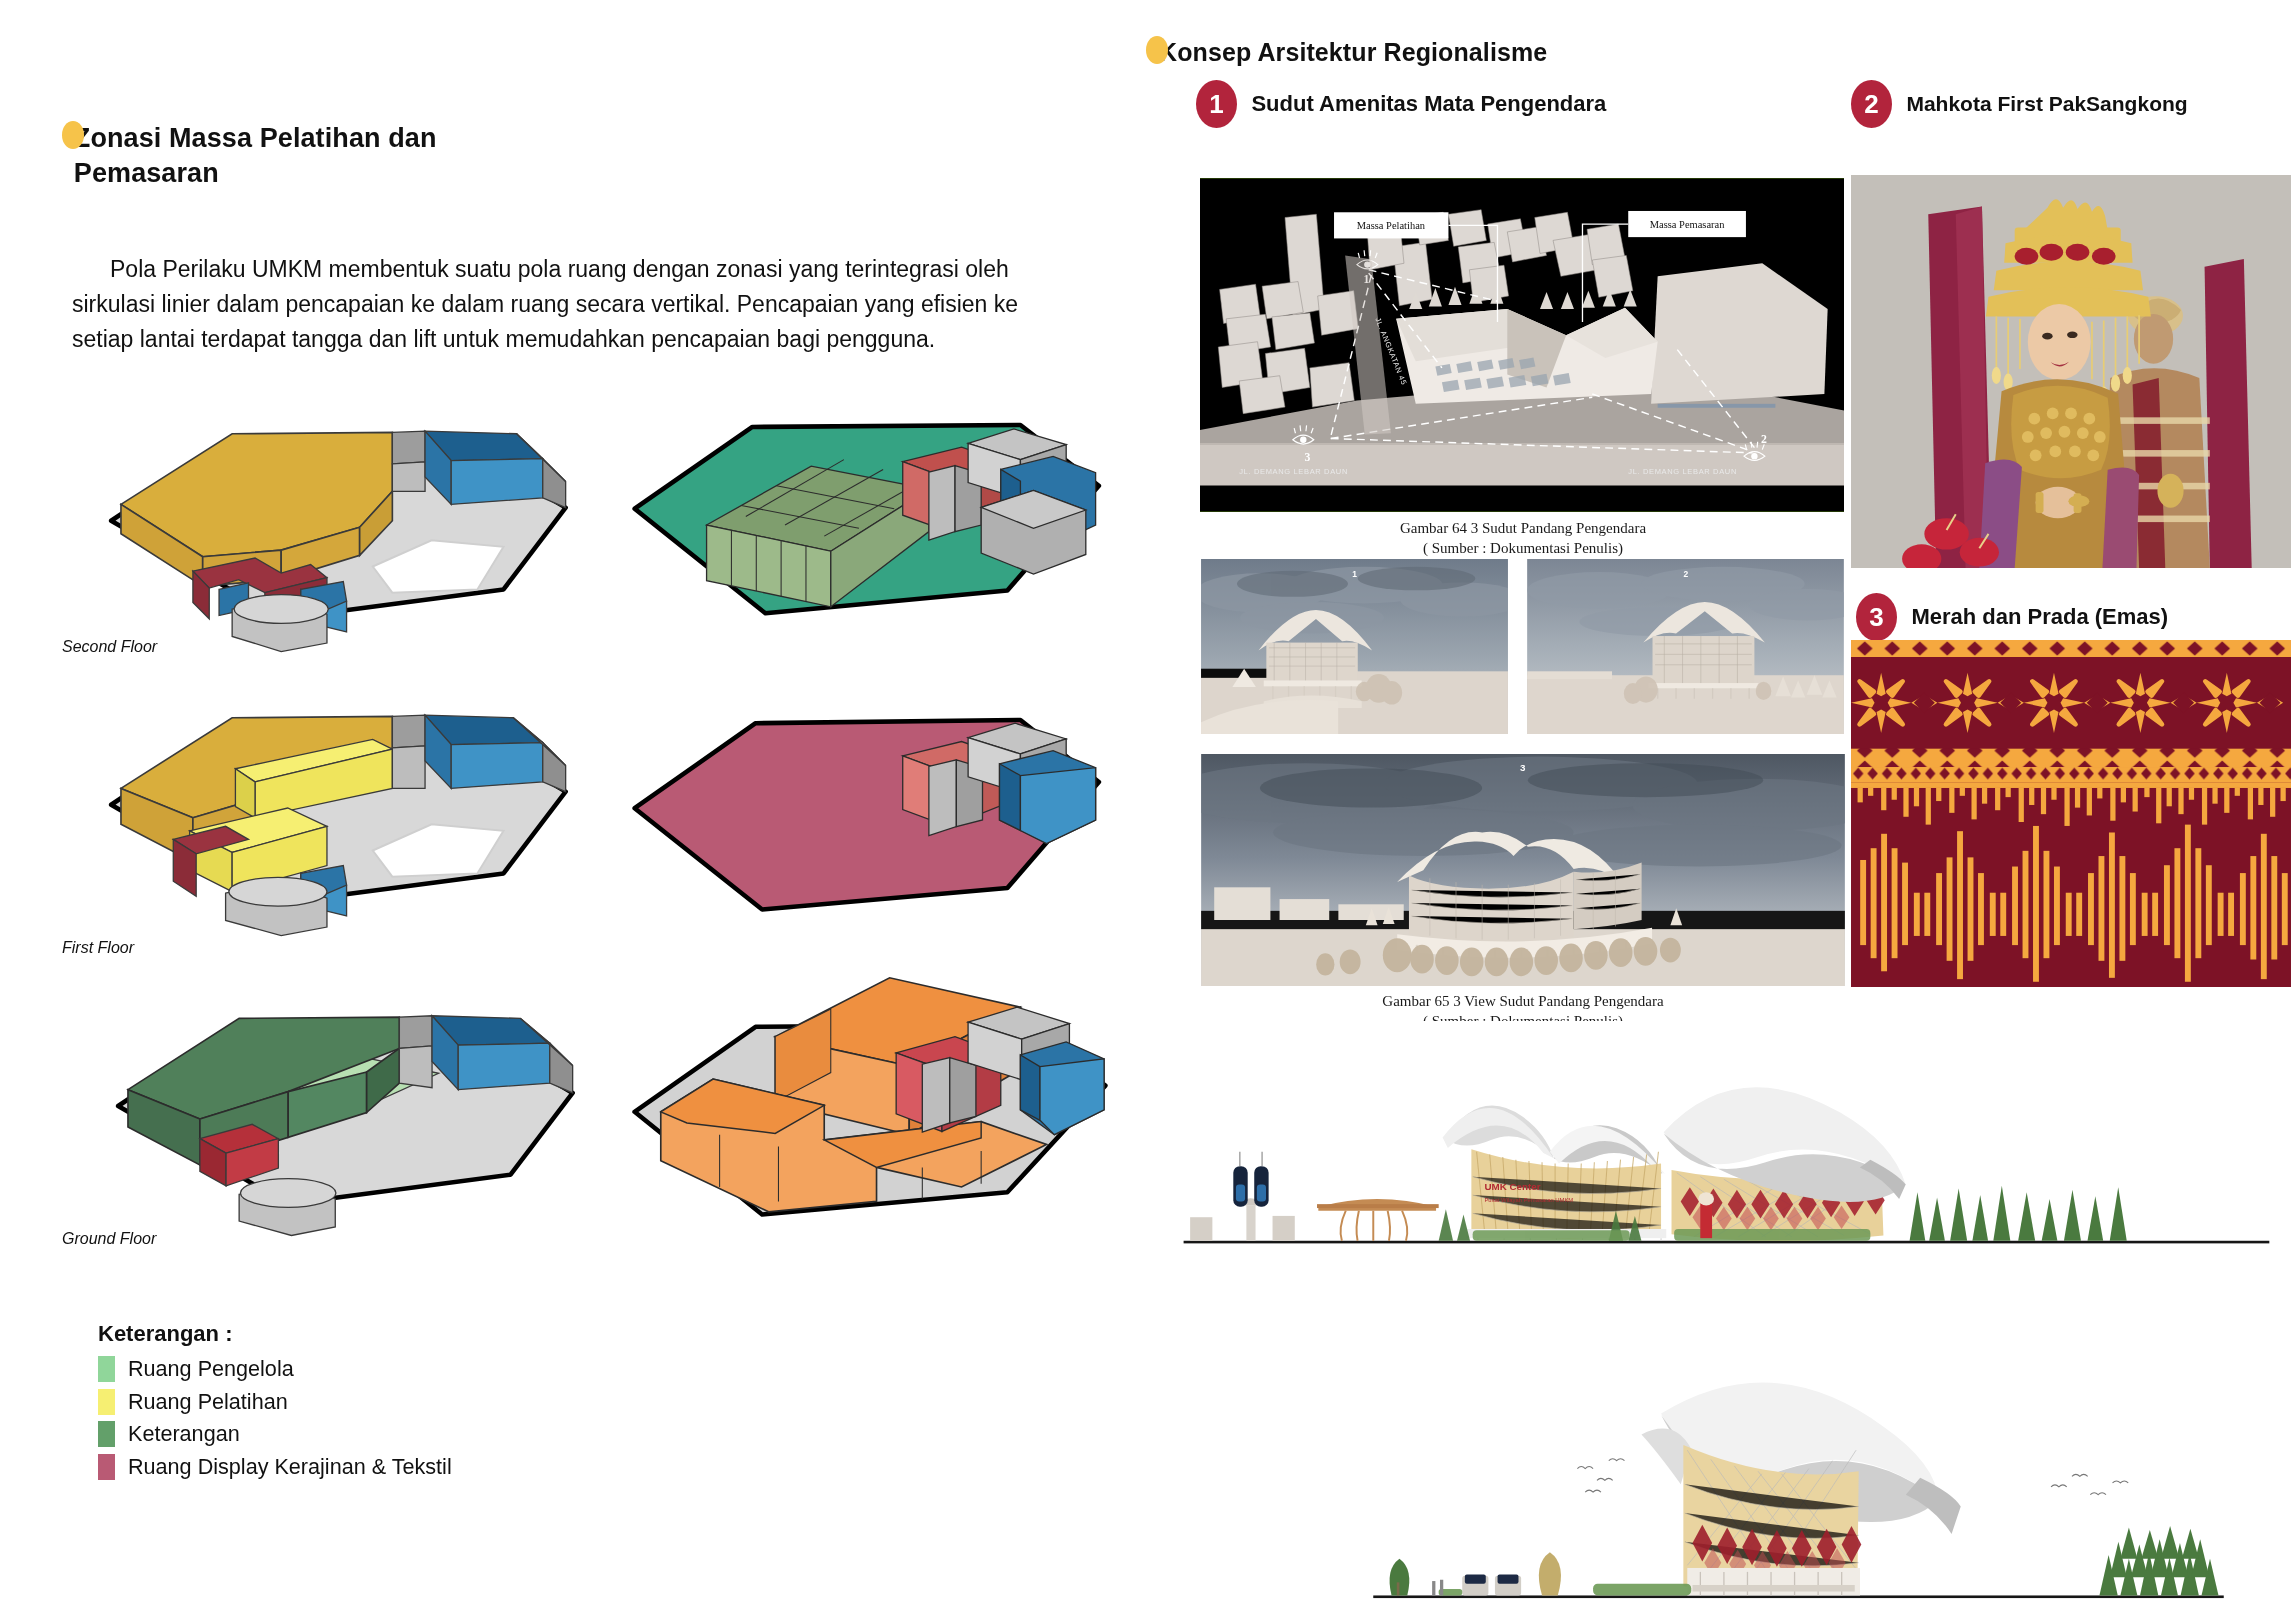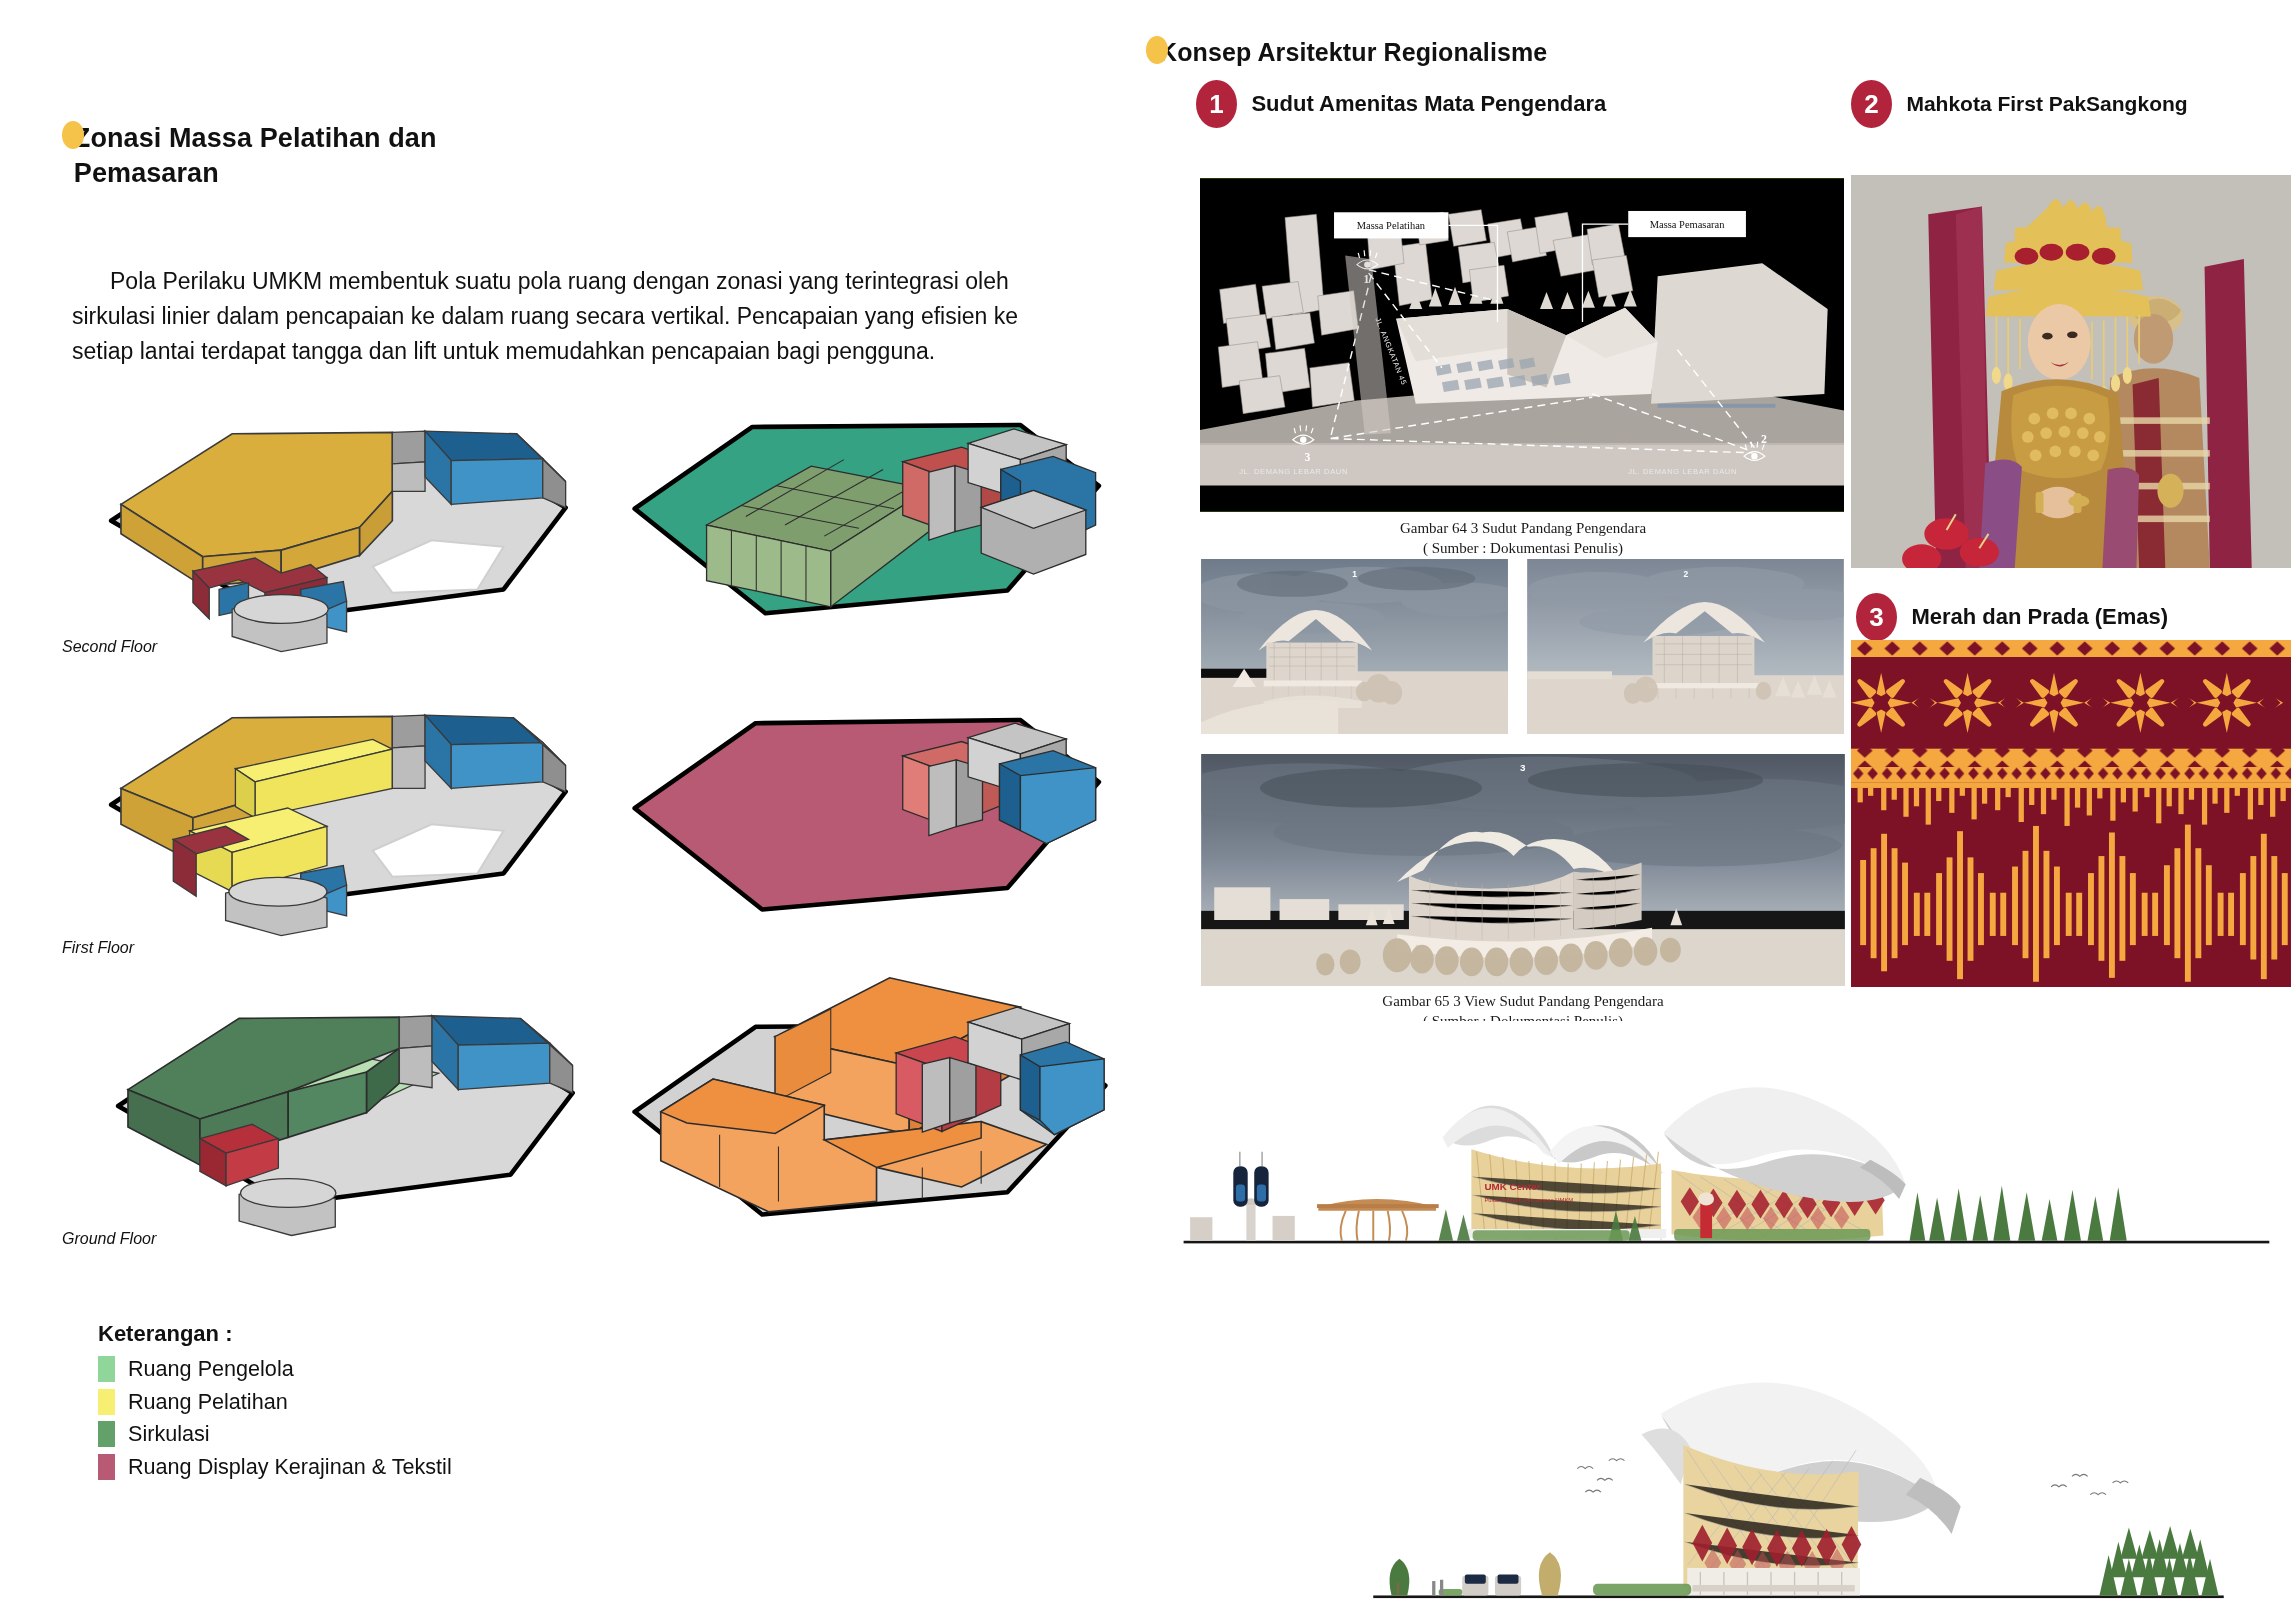--- a/index.html
+++ b/index.html
@@ -16,21 +16,21 @@
              color:#fff;display:flex;align-items:center;justify-content:center;
              font-size:26px;font-weight:bold;}
   .panel-head{display:flex;align-items:center;gap:14.4px;}
   .panel-head .ttl{font-weight:bold;font-size:22px;color:#111;}
   .caption{font-family:"Liberation Serif",serif;font-size:15px;line-height:1.35;
            text-align:center;color:#1b1b1b;}
 
   
   #left-col{left:0;top:0;width:1138px;height:1623px;}
   #zon-title{left:62px;top:121px;width:406px;}
-  #zon-body{left:72px;top:264px;width:981px;font-size:23px;line-height:1.52;
+  #zon-body{left:72px;top:252px;width:981px;font-size:23px;line-height:1.52;
             color:#111;text-indent:38px;text-align:left;}
 
   .floor-label{font-style:italic;font-size:16px;color:#111;}
 
   
   .axo{position:absolute;}
 
   
   #legend{left:98px;top:1321px;width:929px;}
   #legend .kt{font-weight:bold;font-size:22px;margin-bottom:9.2px;}
@@ -275,21 +275,21 @@
         <div class="leg-row">
           <span class="leg-sw" style="background:#90d69a"></span>
           <span class="leg-tx">Ruang Pengelola</span>
         </div>
         <div class="leg-row">
           <span class="leg-sw" style="background:#f6ef72"></span>
           <span class="leg-tx">Ruang Pelatihan</span>
         </div>
         <div class="leg-row">
           <span class="leg-sw" style="background:#63a06a"></span>
-          <span class="leg-tx">Sirkulasi</span>
+          <span class="leg-tx">Keterangan</span>
         </div>
         <div class="leg-row">
           <span class="leg-sw" style="background:#b95a74"></span>
           <span class="leg-tx">Ruang Display Kerajinan &amp; Tekstil</span>
         </div>
       </div>
     </div>
   </div>
 </div>
 

